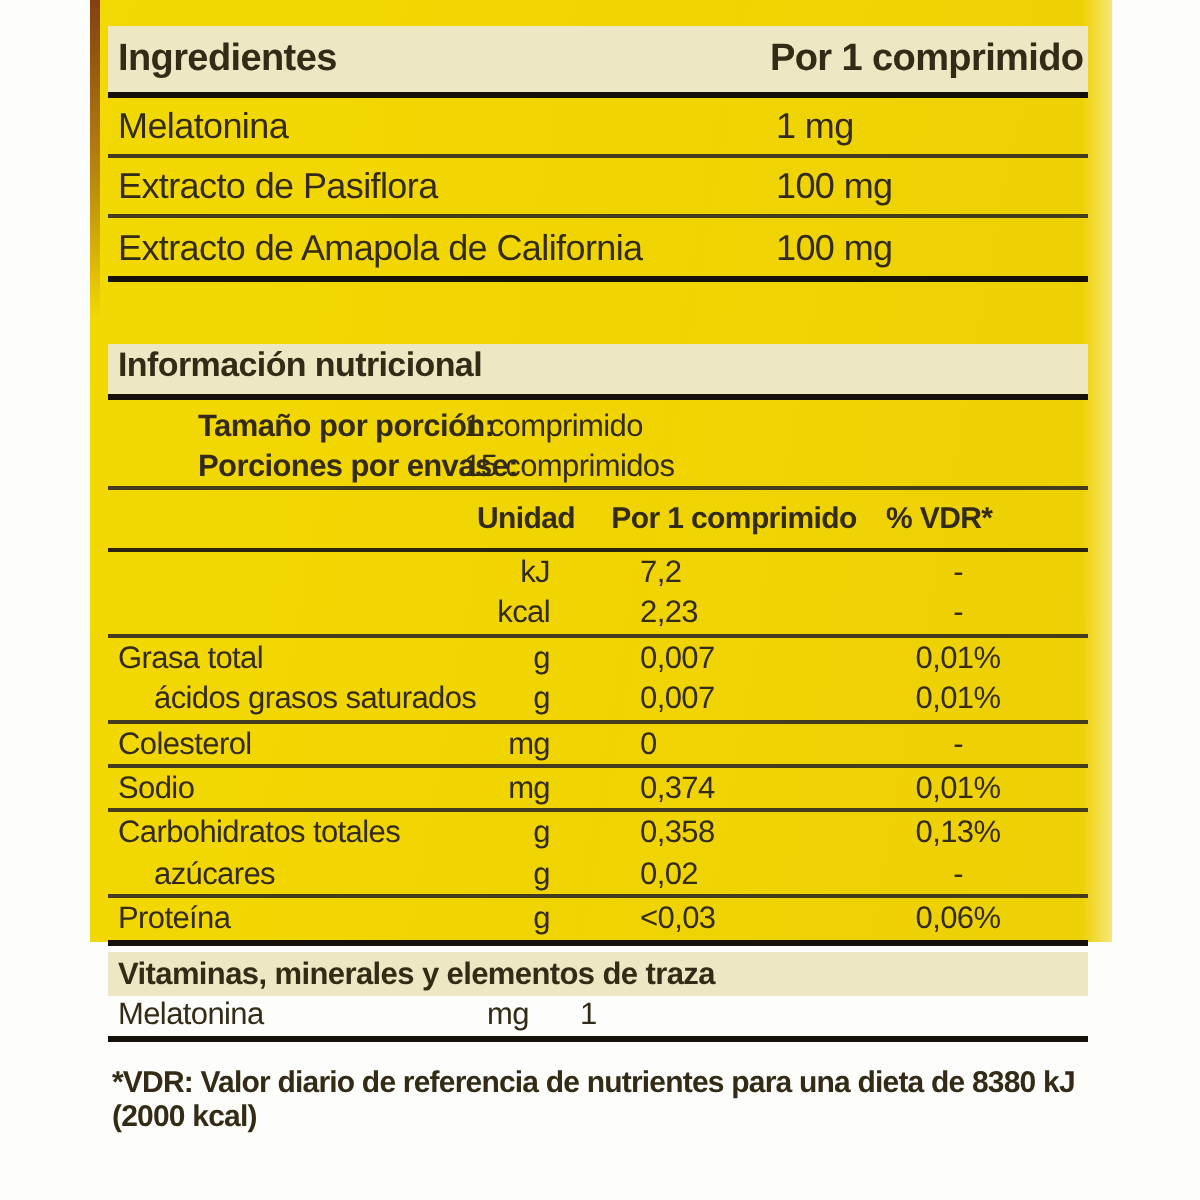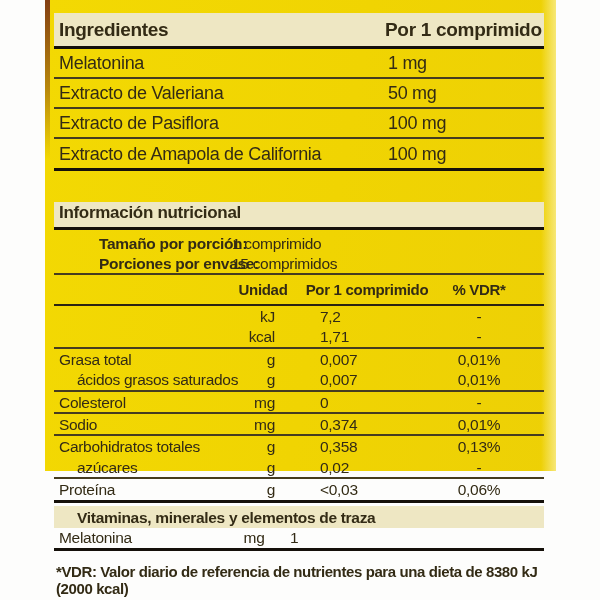--- a/index.html
+++ b/index.html
@@ -40,33 +40,33 @@
   .nut-title .t{position:absolute;left:5px;bottom:4px;}
   
   .serving{padding-top:3px;border-bottom:2px solid #453c20;font-size:15.5px;}
   .serv-line{position:relative;height:20px;margin-left:40px;}
   .serv-line .lab{position:absolute;left:5px;top:2px;font-weight:bold;}
   .serv-line .val{position:absolute;left:138px;top:2px;}
   
   .col-header{height:29px;border-bottom:2px solid #2a2312;font-size:15px;font-weight:bold;}
   .col-header .c-unit{position:absolute;left:169px;width:52px;text-align:center;bottom:6px;margin-left:14px;}
   .col-header .c-per{position:absolute;left:237px;width:152px;text-align:center;bottom:6px;}
-  .col-header .c-vdr{position:absolute;left:389px;width:72px;text-align:center;bottom:6px;}
+  .col-header .c-vdr{position:absolute;left:389px;width:72px;text-align:left;bottom:6px;}
   
   .nut-row{height:20.4px;font-size:15.5px;}
   .nut-row .n-name{position:absolute;left:5px;top:2px;}
   .nut-row.indent .n-name{left:23px;text-align:right;}
   .nut-row .n-unit{position:absolute;left:169px;width:52px;text-align:right;top:2px;}
   .nut-row .n-val{position:absolute;left:266px;top:2px;}
   .nut-row .n-vdr{position:absolute;left:389px;width:72px;text-align:center;top:2px;}
   .rule-thin{border-bottom:2px solid #453c20;}
   .rule-thick{border-bottom:3px solid #15100a;}
   
   .vit-band{margin-top:3px;height:22px;font-weight:bold;font-size:15.5px;}
-  .vit-band .t{position:absolute;left:23px;top:3px;}
+  .vit-band .t{position:absolute;left:5px;top:3px;}
   .vit-row{height:20px;border-bottom:3px solid #15100a;font-size:15.5px;}
   .vit-row .n-name{position:absolute;left:5px;top:1px;}
   .vit-row .n-unit{position:absolute;left:174px;width:52px;text-align:center;top:1px;}
   .vit-row .n-val{position:absolute;left:236px;top:1px;}
   
   .footnote{margin-top:12px;font-size:15px;font-weight:bold;letter-spacing:-0.4px;}
   .footnote .t{position:absolute;left:2px;}
 </style>
 </head>
 <body>
@@ -79,24 +79,20 @@
 
       <div class="spacer-top"></div>
 
       <div class="row band ing-header">
         <span class="name">Ingredientes</span>
         <span class="amt">Por 1 comprimido</span>
       </div>
       <div class="row ing-row">
         <span class="name">Melatonina</span>
         <span class="amt">1 mg</span>
-      </div>
-      <div class="row ing-row">
-        <span class="name">Extracto de Valeriana</span>
-        <span class="amt">50 mg</span>
       </div>
       <div class="row ing-row">
         <span class="name">Extracto de Pasiflora</span>
         <span class="amt">100 mg</span>
       </div>
       <div class="row ing-row last">
         <span class="name">Extracto de Amapola de California</span>
         <span class="amt">100 mg</span>
       </div>
 
@@ -124,21 +120,21 @@
       </div>
 
       <div class="row nut-row">
         <span class="n-unit">kJ</span>
         <span class="n-val">7,2</span>
         <span class="n-vdr">-</span>
       </div>
       <div class="row nut-row rule-thin">
         <span class="n-name"></span>
         <span class="n-unit">kcal</span>
-        <span class="n-val">1,71</span>
+        <span class="n-val">2,23</span>
         <span class="n-vdr">-</span>
       </div>
       <div class="row nut-row">
         <span class="n-name">Grasa total</span>
         <span class="n-unit">g</span>
         <span class="n-val">0,007</span>
         <span class="n-vdr">0,01%</span>
       </div>
       <div class="row nut-row indent rule-thin">
         <span class="n-name">ácidos grasos saturados</span>

